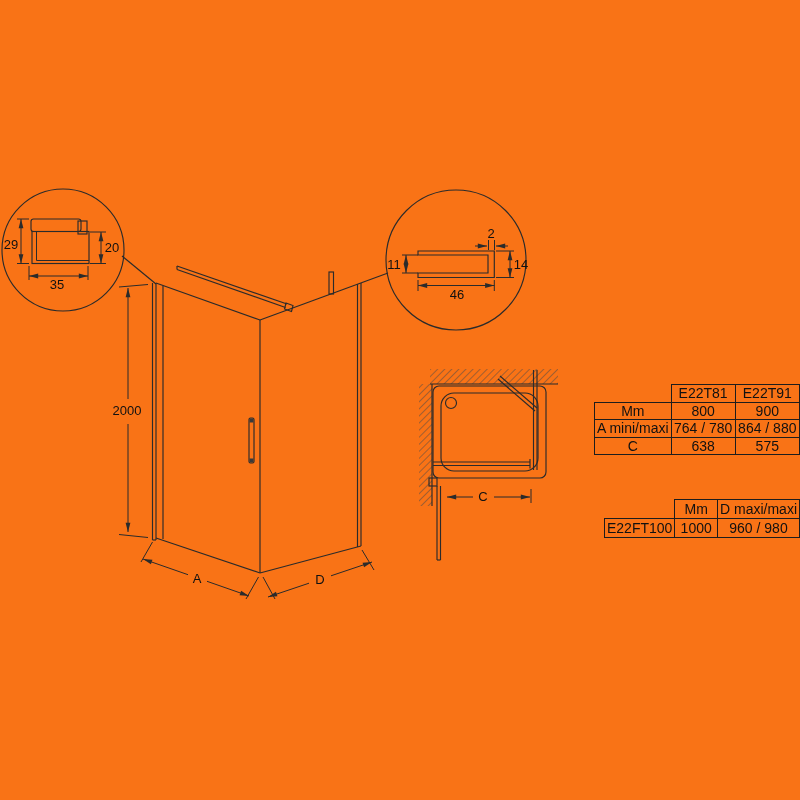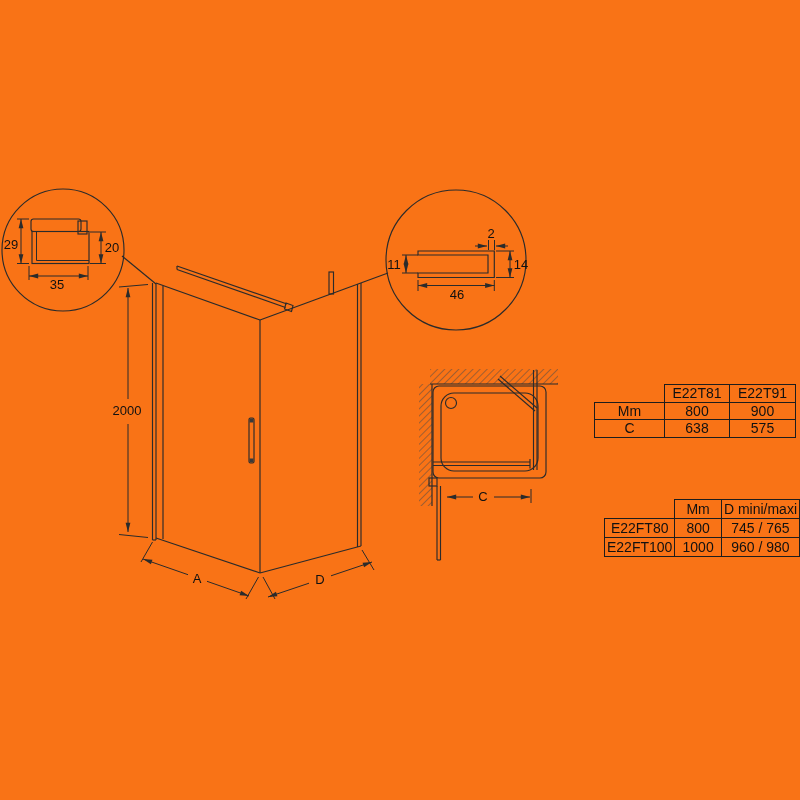--- a/index.html
+++ b/index.html
@@ -187,45 +187,45 @@
       <td class="blank"></td>
       <td>E22T81</td>
       <td>E22T91</td>
     </tr>
     <tr>
       <td>Mm</td>
       <td>800</td>
       <td>900</td>
     </tr>
     <tr>
+      <td>A mini/maxi</td>
+      <td>764 / 780</td>
+      <td>864 / 880</td>
+    </tr>
+    <tr>
       <td>C</td>
       <td>638</td>
       <td>575</td>
     </tr>
   </tbody>
       </table>
 </div>
 
 <div class="tbl" style="left:604px;top:499px;">
   <table id="panels-table">
     <colgroup>
           <col style="width:70px">
           <col style="width:48px">
           <col style="width:73px">
         </colgroup>
     <tbody>
           <tr>
       <td class="blank"></td>
       <td>Mm</td>
-      <td>D mini/maxi</td>
-    </tr>
-    <tr>
-      <td>E22FT80</td>
-      <td>800</td>
-      <td>745 / 765</td>
+      <td>D maxi/maxi</td>
     </tr>
     <tr>
       <td>E22FT100</td>
       <td>1000</td>
       <td>960 / 980</td>
     </tr>
   </tbody>
       </table>
 </div>
 

